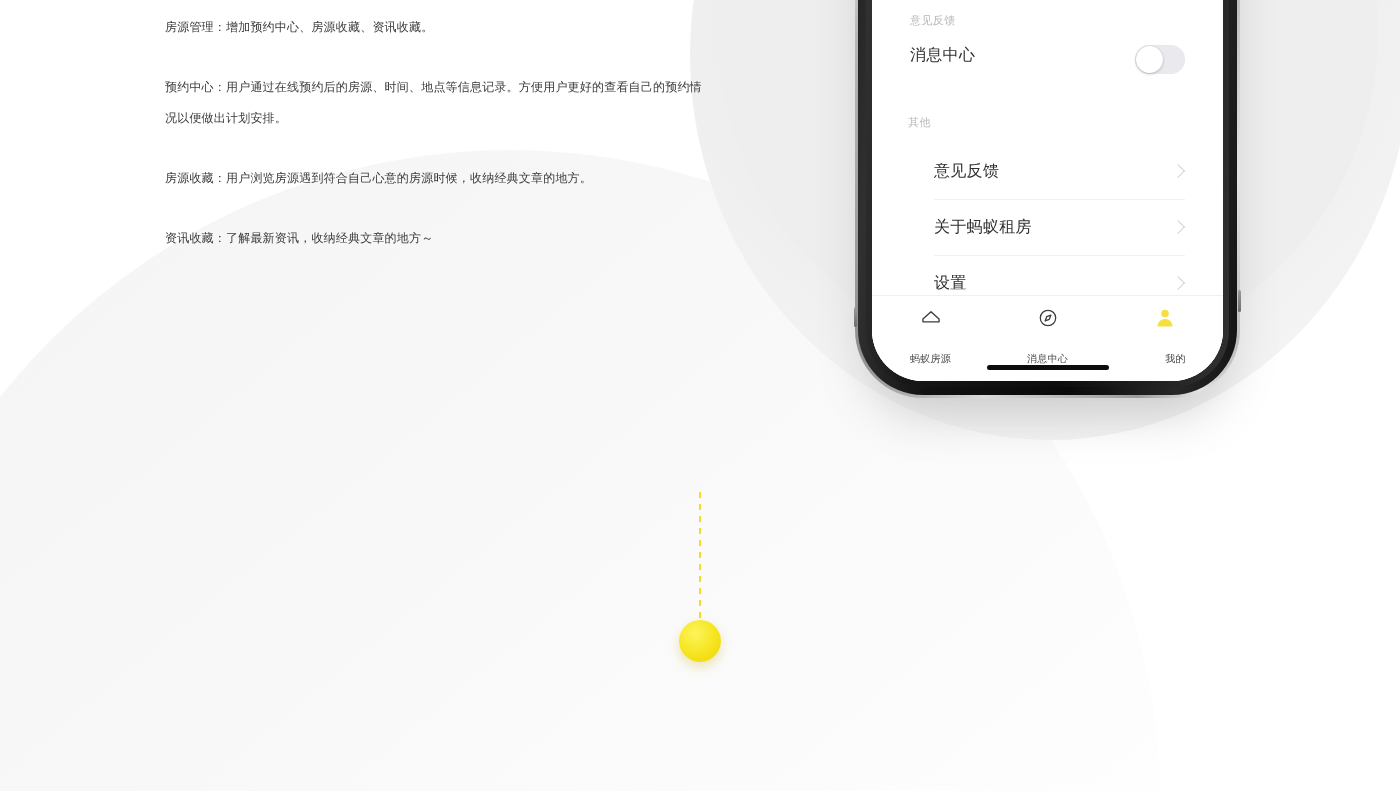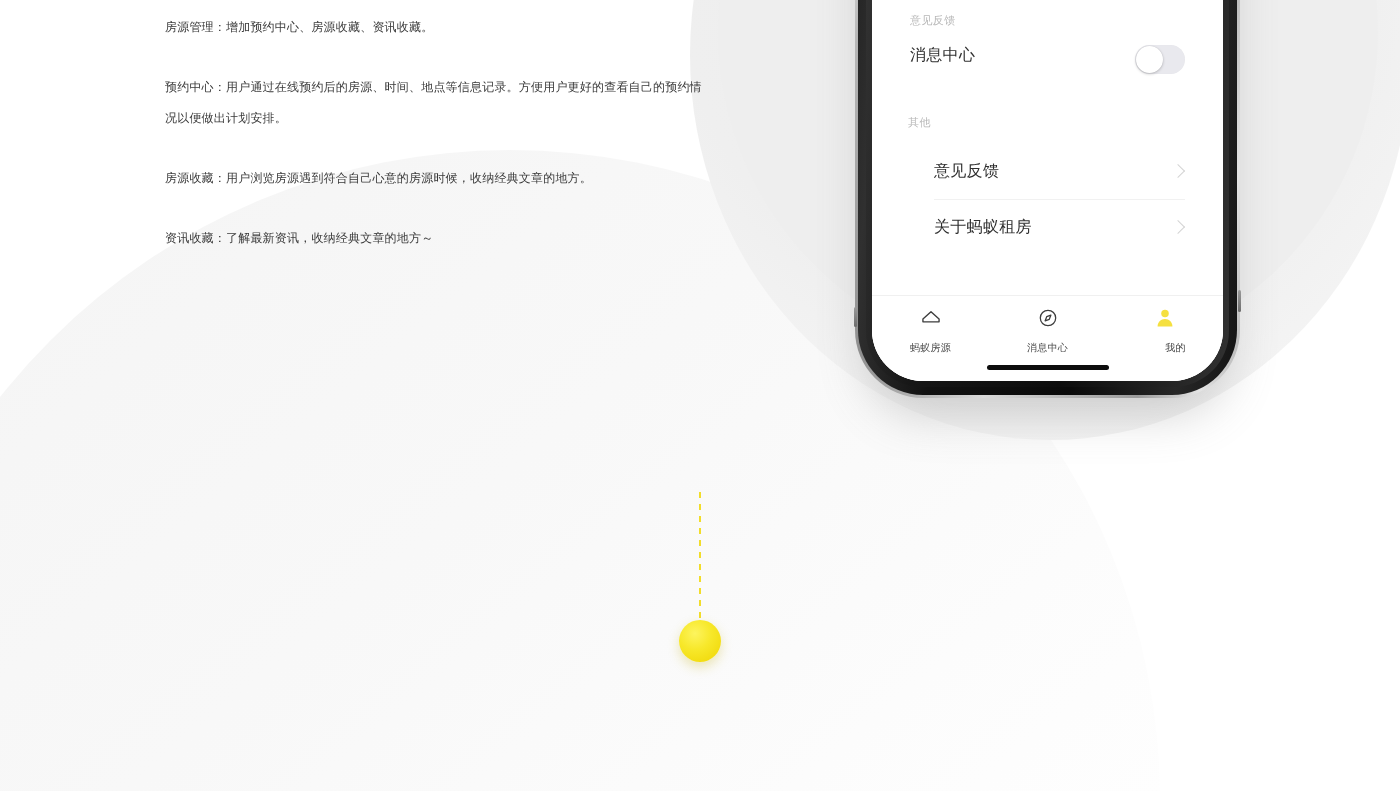--- a/index.html
+++ b/index.html
@@ -260,21 +260,21 @@
     display: flex;
     align-items: flex-start;
     padding-top: 11px;
     box-sizing: border-box;
   }
   .tab-item {
     flex: 1;
     display: flex;
     flex-direction: column;
     align-items: center;
-    gap: 12px;
+    gap: 23px;
     text-align: center;
   }
   .tab-label {
     font-size: 10px;
     color: #4a4a4a;
     font-family: "DejaVu Sans", "Liberation Sans", sans-serif;
     letter-spacing: 0.2px;
   }
   .tab-item.active .tab-label { color: #3d3d3d; margin-left: 22px; }
   .tab-icon { width: 22px; height: 22px; display:block; }
@@ -335,20 +335,24 @@
 
         <div id="list-group">
           <div class="list-row">
             <span class="row-label">意见反馈</span>
             <span class="chev"></span>
           </div>
           <div class="list-row">
             <span class="row-label">关于蚂蚁租房</span>
             <span class="chev"></span>
           </div>
+          <div class="list-row">
+            <span class="row-label">设置</span>
+            <span class="chev"></span>
+          </div>
         </div>
 
         <div id="tab-bar">
           <div class="tab-item">
             <svg class="tab-icon" viewBox="0 0 24 24">
               <path d="M3.2 13.2 L12 5.2 L20.8 13.2 L20.8 16.2 L3.2 16.2 Z" fill="none" stroke="#3d3d3d" stroke-width="1.5" stroke-linejoin="round" stroke-linecap="round"></path>
             </svg>
             <span class="tab-label">蚂蚁房源</span>
           </div>
 

